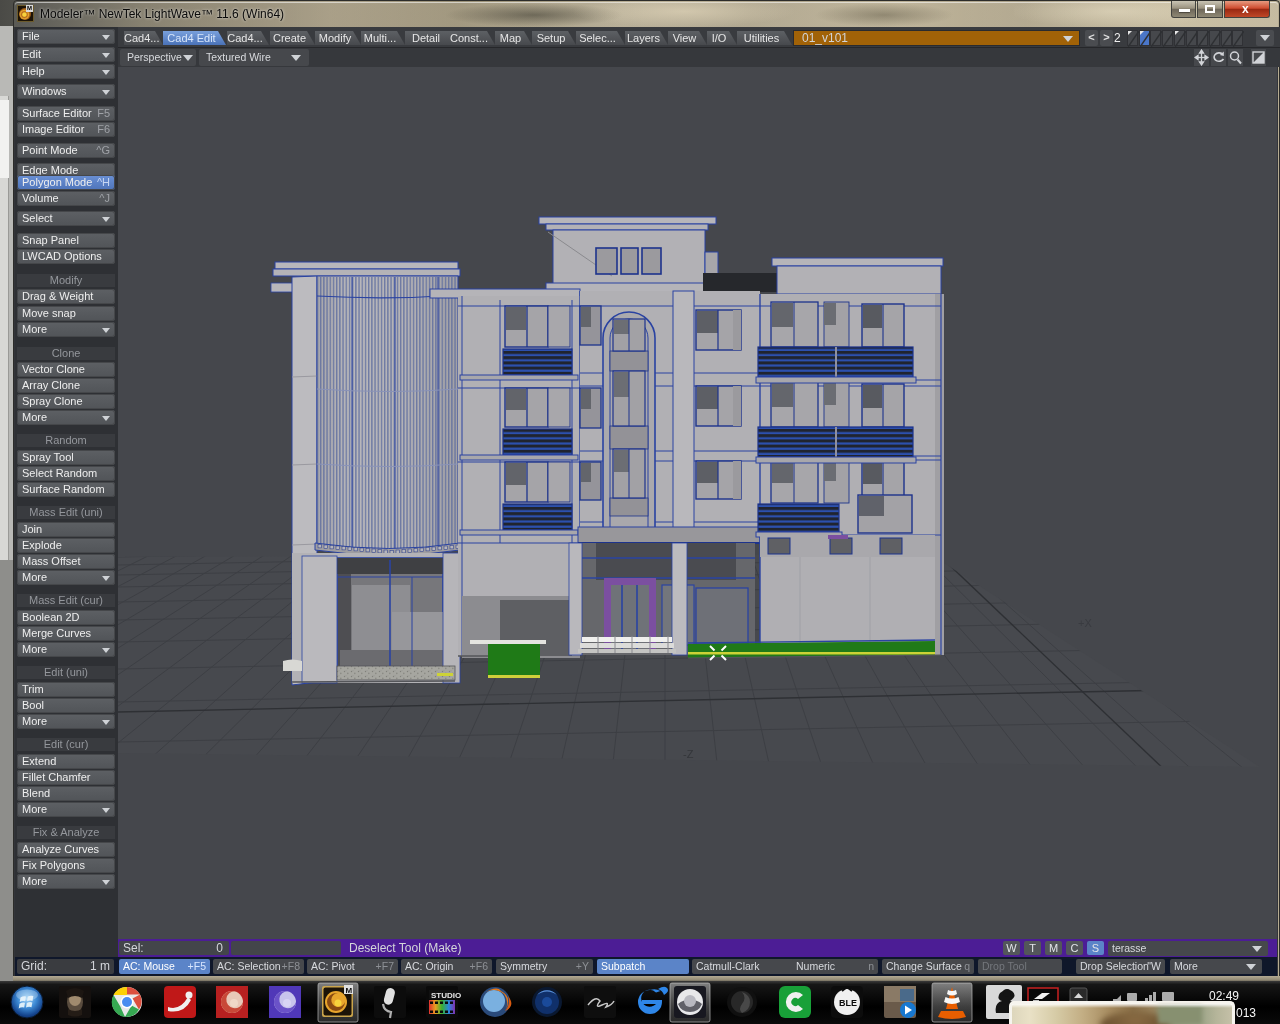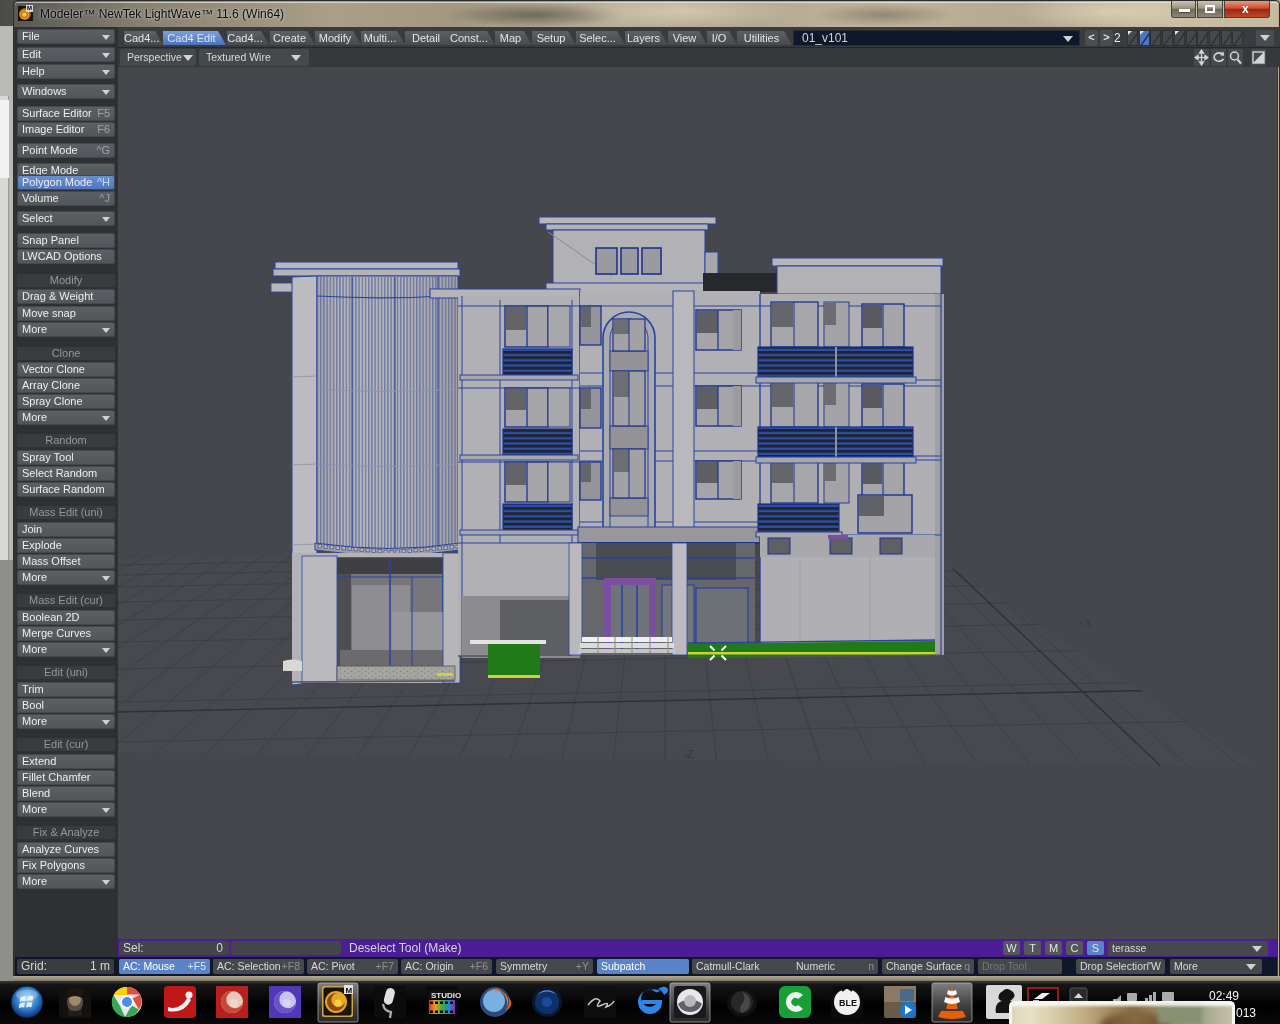--- a/index.html
+++ b/index.html
@@ -42,21 +42,21 @@
 .sbtn.blue { background:linear-gradient(180deg,#6a90d4 0,#4e74ba 100%); }
 .sbtn .key { position:absolute; right:5px; top:0; color:#9fa2a7; }
 .sbtn.blue .key { color:#c6d6f2; }
 .sbtn .dd { position:absolute; right:5px; top:6px; width:0; height:0; border-left:4px solid transparent; border-right:4px solid transparent; border-top:5px solid #cfd2d6; }
 .shead { position:absolute; left:2px; width:98px; height:13px; background:#393b3f; color:#94979c; font-size:11px; line-height:13px; text-align:center; }
 
 #tabrow { left:118px; top:27px; width:1162px; height:21px; background:#393b3f; border-bottom:1px solid #26272a; }
 .tab { position:absolute; top:4px; height:14px; font-size:11px; color:#e6e6e6; line-height:14px; text-align:center;
   background:linear-gradient(180deg,#5d6064 0,#47494d 100%); clip-path:polygon(0 0, calc(100% - 8px) 0, 100% 100%, 0 100%); }
 .tab.sel { background:linear-gradient(180deg,#79a0dc 0,#4a72b8 100%); color:#d8e6fa; }
-#layerfield { position:absolute; top:3px; left:675px; width:287px; height:16px; background:#0f172a; border:1px solid #2a2b2e; color:#d2d4d8; font-size:12px; line-height:15px; padding-left:8px; }
+#layerfield { position:absolute; top:3px; left:675px; width:287px; height:16px; background:#a16207; border:1px solid #2a2b2e; color:#d2d4d8; font-size:12px; line-height:15px; padding-left:8px; }
 #layerfield .dd { position:absolute; right:6px; top:5px; width:0;height:0; border-left:5px solid transparent;border-right:5px solid transparent;border-top:6px solid #cfd2d6; }
 .lnav { position:absolute; top:3px; width:13px; height:16px; background:#4a4c50; border-radius:2px; color:#e0e0e0; font-size:11px; font-weight:bold; text-align:center; line-height:15px; }
 #laynum { position:absolute; top:4px; left:996px; color:#f0f0f0; font-size:12px; }
 .lbox { position:absolute; top:3px; width:11px; height:16px; background:#46484c; border:1px solid #303135; }
 .lbox svg { position:absolute; left:0; top:0; }
 .lbox.sel { background:#4a76c8; }
 #laydd { position:absolute; top:3px; left:1138px; width:18px; height:16px; background:#4a4c50; border-radius:2px; }
 #laydd .dd { position:absolute; left:4px; top:5px; width:0;height:0; border-left:5px solid transparent;border-right:5px solid transparent;border-top:6px solid #cfd2d6; }
 
 #vhead { left:118px; top:48px; width:1162px; height:19px; background:#36383c; }

